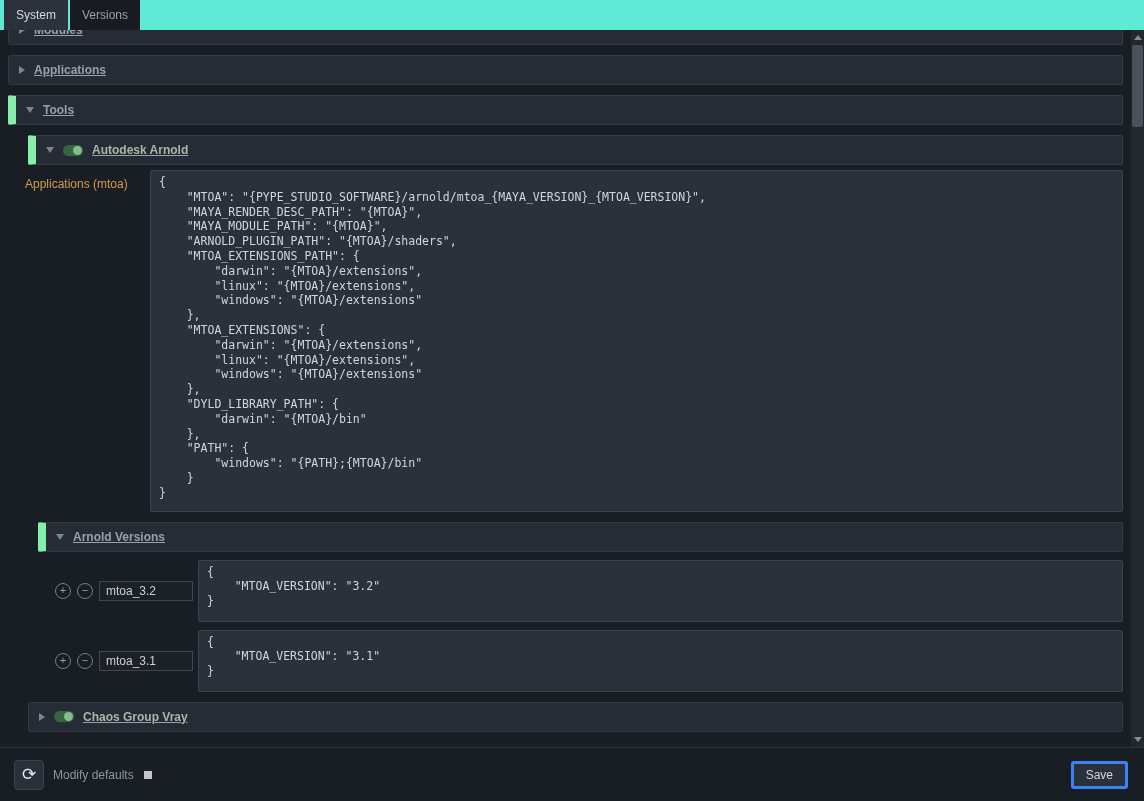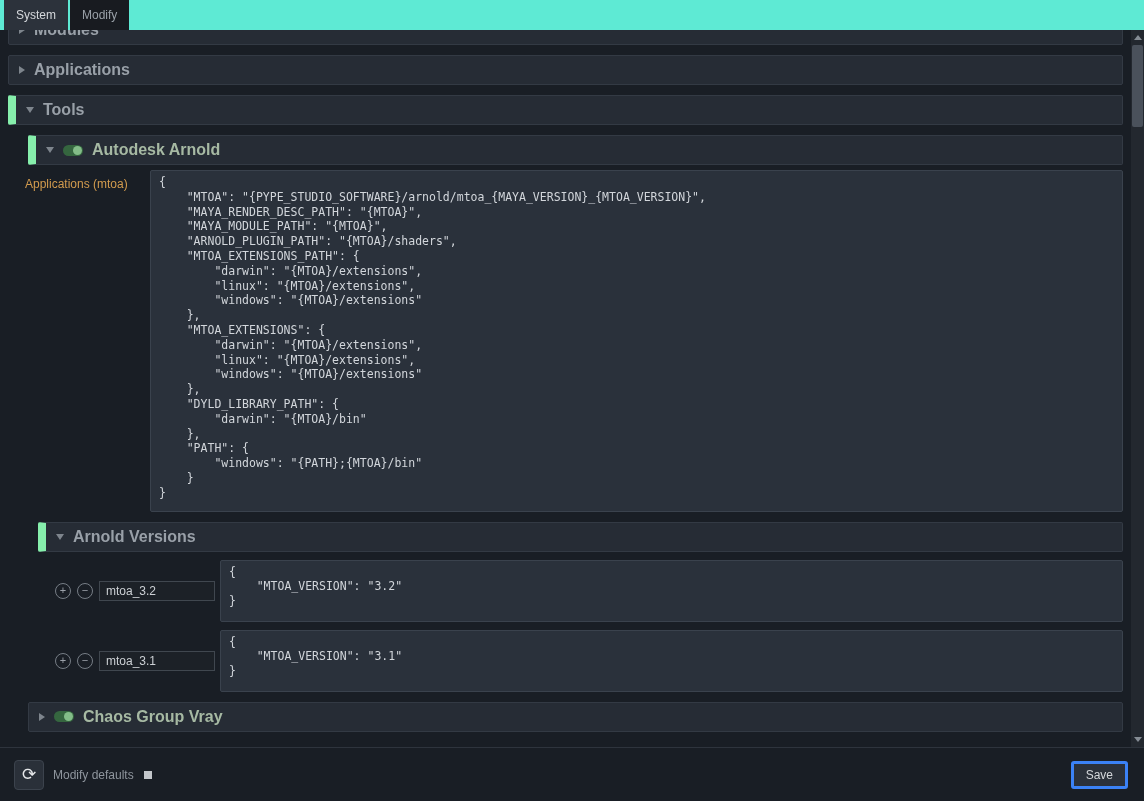--- a/index.html
+++ b/index.html
@@ -19,21 +19,21 @@
 
   
   .content { position:absolute; top:30px; left:0; right:13px; bottom:54px; background:#191e25; overflow:hidden; }
   .inner { padding:0 8px; }
 
   
   .hdr {
     display:flex; align-items:center; gap:9px; height:30px;
     background:#262c35; border:1px solid #333a44; border-radius:2px;
     padding:0 10px; margin-top:10px;
-    color:#99a0a8; font-size:16px; font-weight:bold; cursor:pointer;
+    color:#99a0a8; font-size:12px; font-weight:bold; cursor:pointer;text-decoration:underline;
   }
   .hdr.green-edge { border-left:8px solid #86efac; }
   .hdr.first { margin-top:-15px; }
   .indent-1 { margin-left:20px; }
   .indent-2 { margin-left:30px; }
   .title-green { color:#a6b9a3; }
 
   .arr { width:0; height:0; display:inline-block; flex-shrink:0; }
   .arr.right { border-left:6px solid #7e858d; border-top:4px solid transparent; border-bottom:4px solid transparent; }
   .arr.down  { border-top:6px solid #7e858d; border-left:4px solid transparent; border-right:4px solid transparent; }
@@ -54,21 +54,21 @@
 
   
   .ver-row { display:flex; align-items:center; margin:8px 0 8px 47px; }
   .circle-btn {
     width:16px; height:16px; border-radius:50%; border:1px solid #767d85;
     background:transparent; color:#9ba1a9; font-size:11px; line-height:13px;
     text-align:center; cursor:pointer; padding:0; margin-right:6px; flex-shrink:0;
     font-family:"Liberation Sans", sans-serif;
   }
   .key-input {
-    width:116px; height:20px; background:#1c2127; border:1px solid #40474f;
+    width:94px; height:20px; background:#1c2127; border:1px solid #40474f;
     color:#ccd0d4; font-size:12px; padding:2px 6px; margin-right:5px; flex-shrink:0;
     font-family:"Liberation Sans", sans-serif;
   }
   .ver-code { height:62px; }
 
   .gap-top { margin-top:10px; }
 
   
   .footer {
     position:absolute; left:0; right:0; bottom:0; height:54px;
@@ -95,21 +95,21 @@
   .vscroll .sbtn.down { bottom:1px; }
   .tri-up   { width:0; height:0; border-bottom:5px solid #858c94; border-left:4px solid transparent; border-right:4px solid transparent; }
   .tri-down { width:0; height:0; border-top:5px solid #858c94; border-left:4px solid transparent; border-right:4px solid transparent; }
   .vscroll .thumb { position:absolute; left:1px; top:15px; width:11px; height:82px; background:#4a515b; border-radius:2px; cursor:grab; }
 </style>
 </head>
 <body>
 
 <div class="tabbar">
   <div class="tab active">System</div>
-  <div class="tab">Modify</div>
+  <div class="tab">Versions</div>
 </div>
 
 <div class="content">
   <div class="inner">
 
     <div class="hdr first">
       <span class="arr right"></span>
       <span>Modules</span>
     </div>
 

